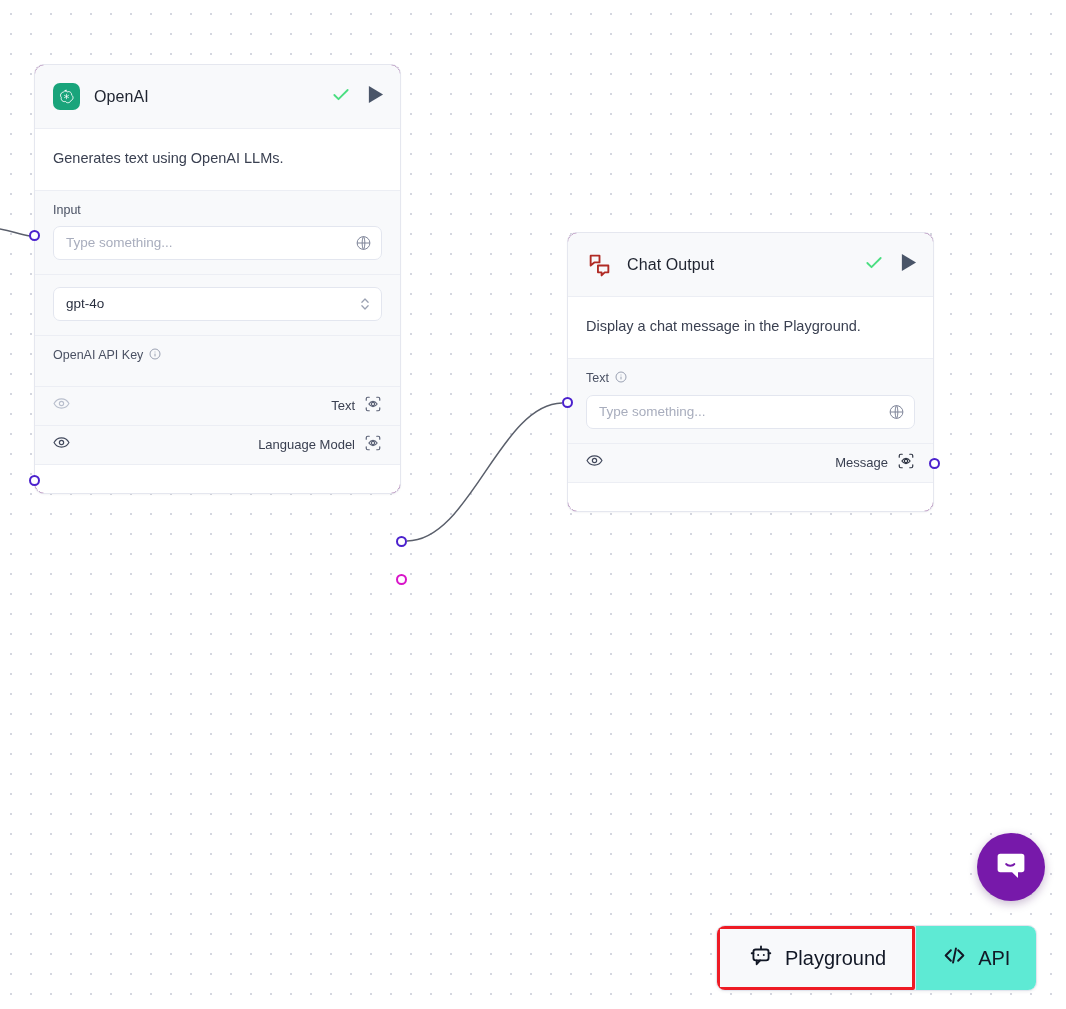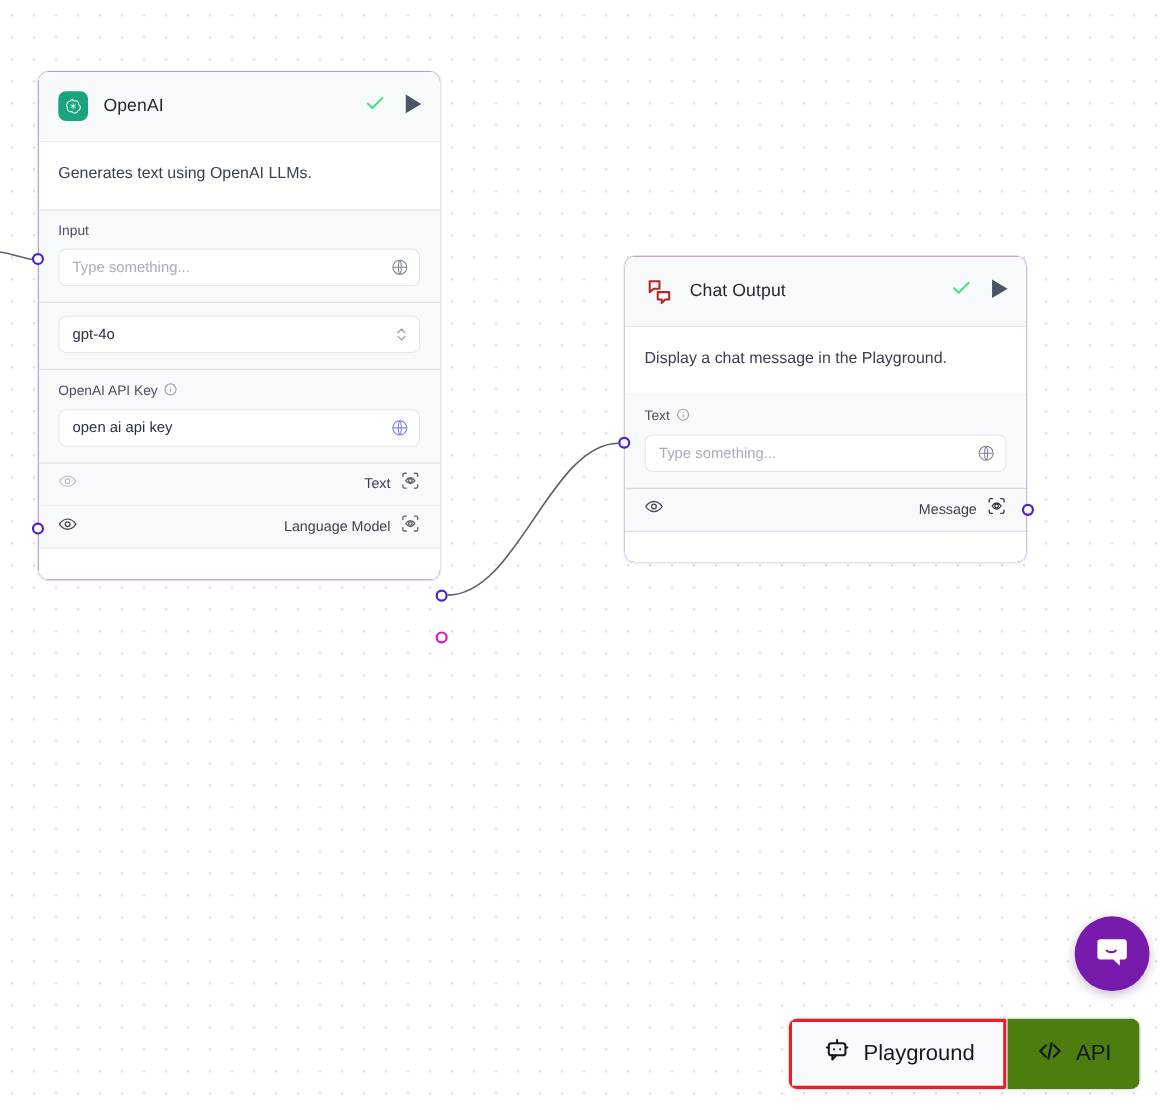--- a/index.html
+++ b/index.html
@@ -118,21 +118,21 @@
     border-radius: 9px;
     overflow: hidden;
     box-shadow: 0 1px 3px rgba(16,24,40,.06);
   }
   .bar-btn {
     display: flex; align-items: center; gap: 11px;
     height: 64px;
     padding: 0 26px;
     font-size: 20px;
     color: #121826;
-    background: #4d7c0f;
+    background: #5eead4;
   }
   .bar-btn.playground {
     padding-left: 28px; 
     background: #f8f9fb;
     border: 3px solid #ee1b24;
     border-radius: 2px;
     margin: 0;
   }
   .bar-sep { width: 1px; background: #e2e5ee; }
 
@@ -215,29 +215,20 @@
   <div class="field-block">
     <div class="field-label">
       <span>OpenAI API Key</span>
       <span>
         <svg width="12" height="12" viewBox="0 0 24 24" fill="none" stroke="#9aa1b2" stroke-width="2">
             <circle cx="12" cy="12" r="10"></circle>
             <path d="M12 16v-4M12 8h.01" stroke-linecap="round"></path>
           </svg>
       </span>
     </div>
-    <div class="input-wrap">
-      <span class="val">open ai api key</span>
-      <span class="input-adorn">
-        <svg width="17" height="17" viewBox="0 0 24 24" fill="none" stroke="#7b84f0" stroke-width="1.4">
-            <circle cx="12" cy="12" r="9"></circle>
-            <path d="M3 12h18M12 3c2.5 2.6 2.5 15.4 0 18M12 3c-2.5 2.6-2.5 15.4 0 18"></path>
-          </svg>
-      </span>
-    </div>
   </div>
 
   <div class="port-row">
     <span>
       <svg width="17" height="17" viewBox="0 0 24 24" fill="none" stroke="#b9bfcd" stroke-width="1.6">
           <path d="M1.5 12S5 5.5 12 5.5 22.5 12 22.5 12 19 18.5 12 18.5 1.5 12 1.5 12z"></path>
           <circle cx="12" cy="12" r="3"></circle>
         </svg>
     </span>
     <span class="spacer"></span>

